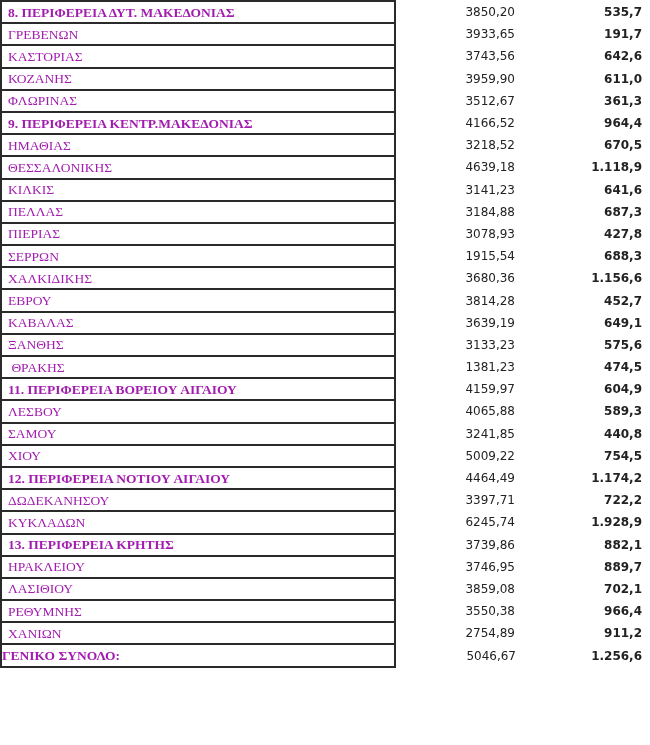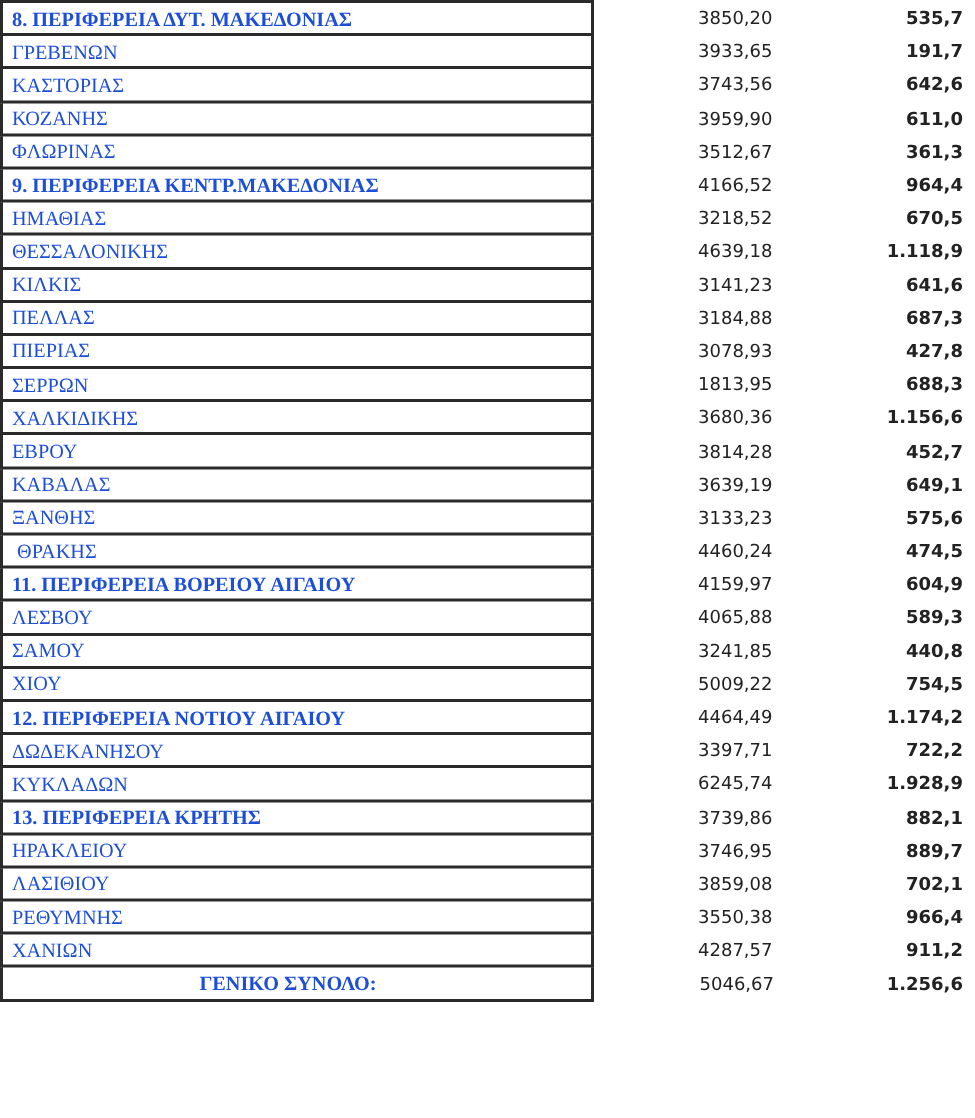--- a/index.html
+++ b/index.html
@@ -8,27 +8,27 @@
     position: absolute; left: 0; top: 0;
     border-collapse: collapse;
   }
   .row { height: 22.2px; }
   .name {
     width: 374px;
     border: 2px solid #2a2a2a;
     padding: 0 12px 0 6px;
     font-family: "Liberation Serif", serif;
     font-size: 13.5px;
-    color: #1d4ed8;
+    color: #a21caf;
     white-space: pre;
     line-height: 19px;
     vertical-align: middle;
   }
   .name.bold { font-weight: bold; }
-  .name.total { text-align: center; padding-left: 0; }
+  .name.total { padding-left: 0; }
   .v1, .v2 {
     font-family: "DejaVu Sans", sans-serif;
     font-size: 12px;
     color: #222;
     text-align: right;
     vertical-align: middle;
     border: none;
     padding: 0;
   }
   .v1 { width: 119px; }
@@ -89,21 +89,21 @@
         <td class="v1">3184,88</td>
         <td class="v2">687,3</td>
       </tr>
       <tr class="row">
         <td class="name">ΠΙΕΡΙΑΣ</td>
         <td class="v1">3078,93</td>
         <td class="v2">427,8</td>
       </tr>
       <tr class="row">
         <td class="name">ΣΕΡΡΩΝ</td>
-        <td class="v1">1813,95</td>
+        <td class="v1">1915,54</td>
         <td class="v2">688,3</td>
       </tr>
       <tr class="row">
         <td class="name">ΧΑΛΚΙΔΙΚΗΣ</td>
         <td class="v1">3680,36</td>
         <td class="v2">1.156,6</td>
       </tr>
       <tr class="row">
         <td class="name">ΕΒΡΟΥ</td>
         <td class="v1">3814,28</td>
@@ -114,21 +114,21 @@
         <td class="v1">3639,19</td>
         <td class="v2">649,1</td>
       </tr>
       <tr class="row">
         <td class="name">ΞΑΝΘΗΣ</td>
         <td class="v1">3133,23</td>
         <td class="v2">575,6</td>
       </tr>
       <tr class="row">
         <td class="name"> ΘΡΑΚΗΣ</td>
-        <td class="v1">4460,24</td>
+        <td class="v1">1381,23</td>
         <td class="v2">474,5</td>
       </tr>
       <tr class="row">
         <td class="name bold">11. ΠΕΡΙΦΕΡΕΙΑ ΒΟΡΕΙΟΥ ΑΙΓΑΙΟΥ</td>
         <td class="v1">4159,97</td>
         <td class="v2">604,9</td>
       </tr>
       <tr class="row">
         <td class="name">ΛΕΣΒΟΥ</td>
         <td class="v1">4065,88</td>
@@ -174,21 +174,21 @@
         <td class="v1">3859,08</td>
         <td class="v2">702,1</td>
       </tr>
       <tr class="row">
         <td class="name">ΡΕΘΥΜΝΗΣ</td>
         <td class="v1">3550,38</td>
         <td class="v2">966,4</td>
       </tr>
       <tr class="row">
         <td class="name">ΧΑΝΙΩΝ</td>
-        <td class="v1">4287,57</td>
+        <td class="v1">2754,89</td>
         <td class="v2">911,2</td>
       </tr>
       <tr class="row">
         <td class="name bold total">ΓΕΝΙΚΟ ΣΥΝΟΛΟ:</td>
         <td class="v1">5046,67</td>
         <td class="v2">1.256,6</td>
       </tr>
     </tbody>
 </table>
 

